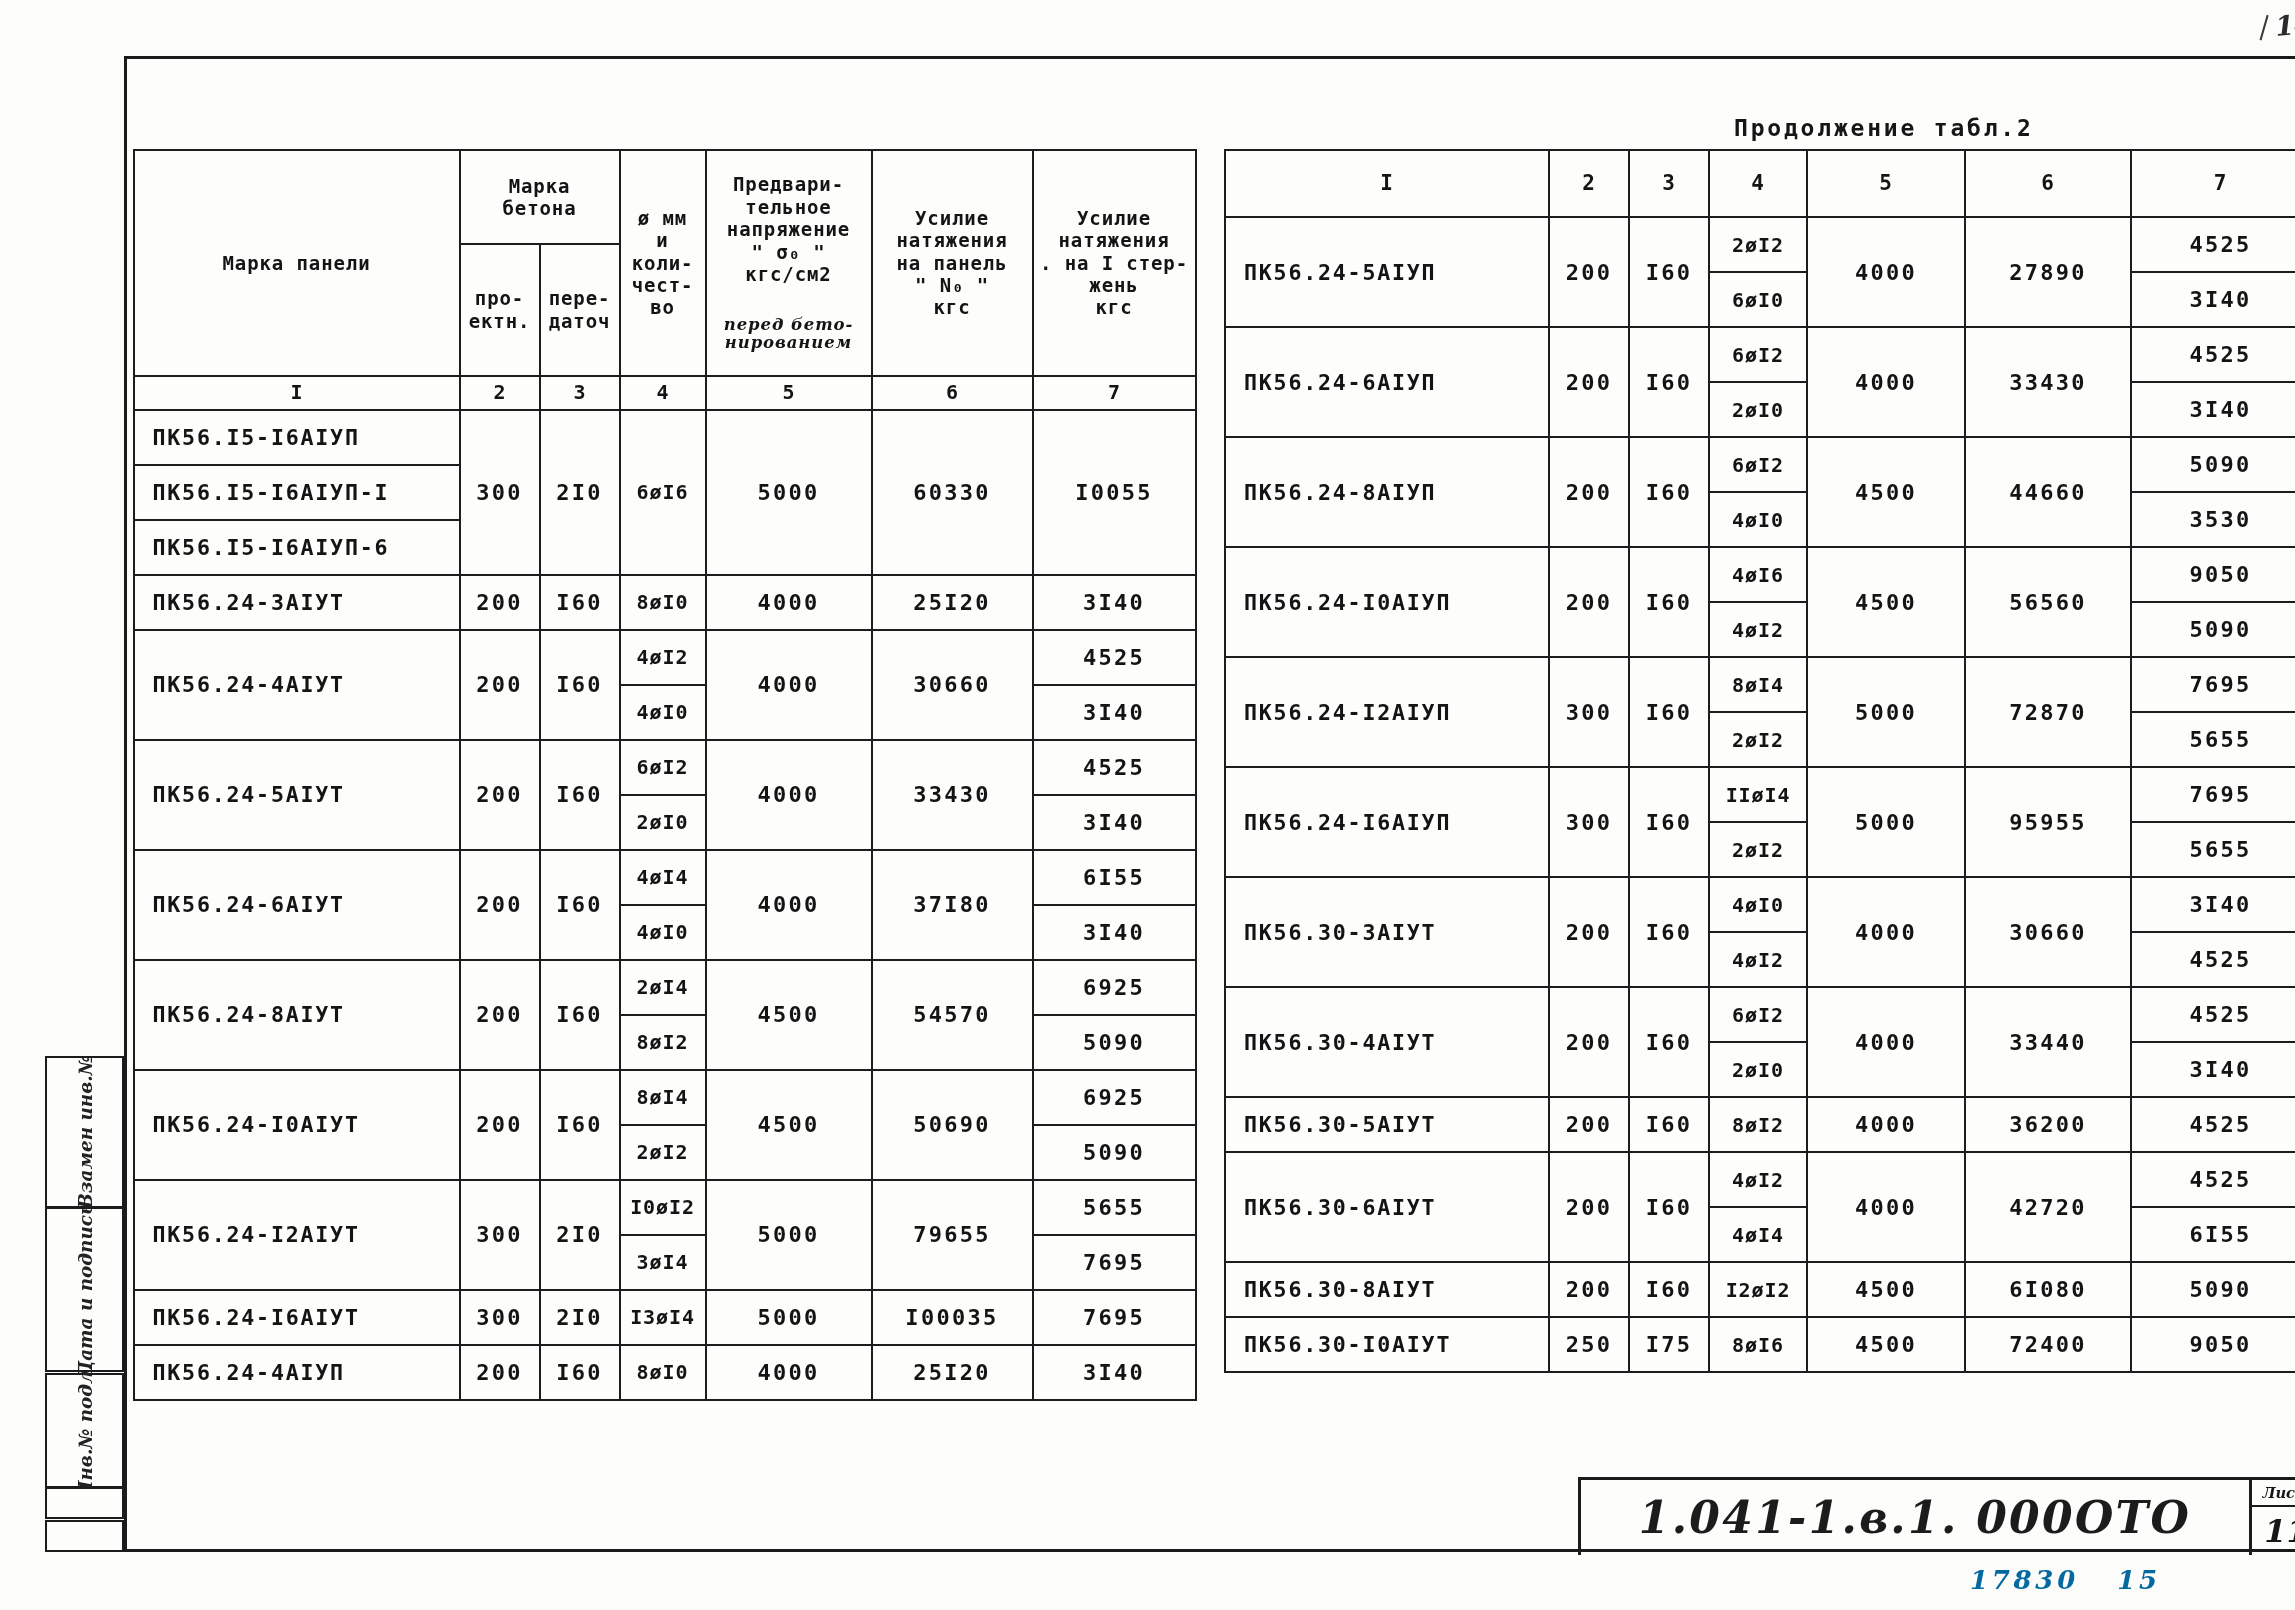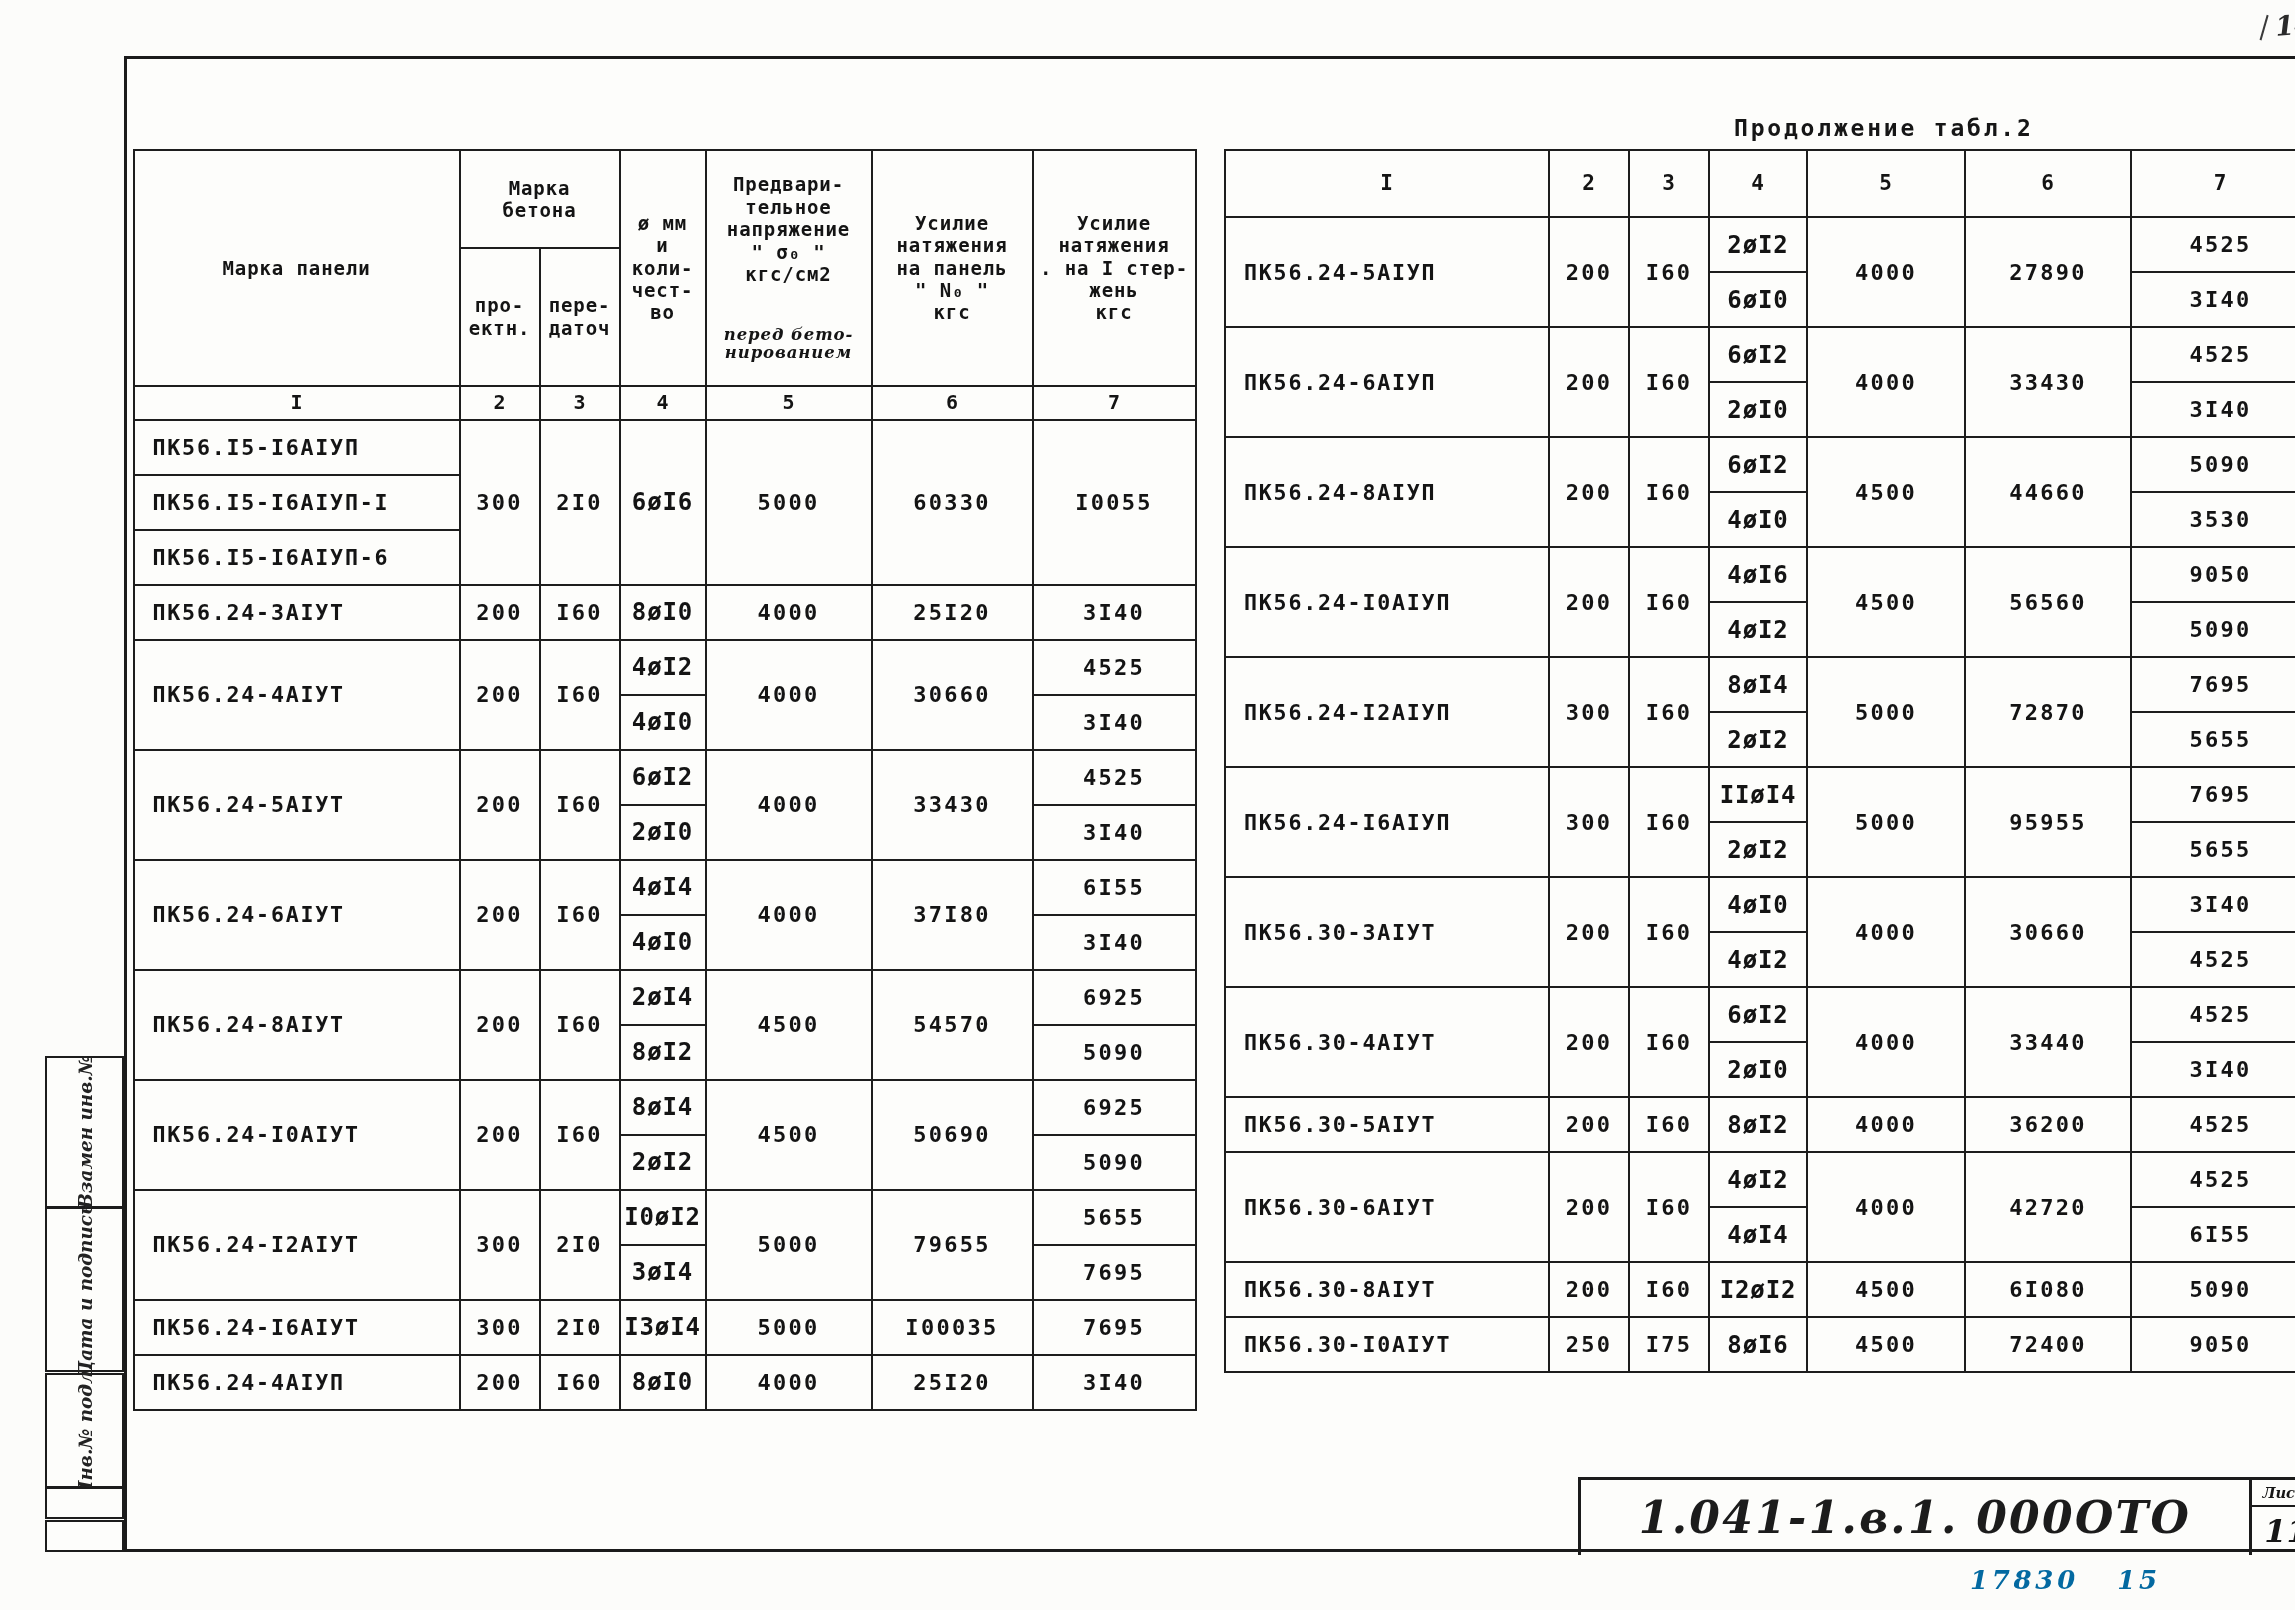--- a/index.html
+++ b/index.html
@@ -28,23 +28,23 @@
   #left-table{left:5.5px;top:90px;}
   #right-table{left:1097px;top:90px;}
   thead td{font-size:19px;letter-spacing:0.9px;white-space:pre-line;line-height:1.18;}
   tr.hrow1{height:80px;}
   tr.hrow2{height:112px;}
   tr.numbers-row td{height:32px;font-size:20px;letter-spacing:0;}
   tr.right-numbers-row td{height:65px;font-size:21px;}
   tbody tr{height:55px;}
   tbody td{font-size:22px;letter-spacing:2.3px;}
   tbody td.mark{text-align:left;padding-left:18px;letter-spacing:1.8px;font-size:21.6px;white-space:nowrap;}
-  tbody td.dia{font-size:24px;letter-spacing:0.9px;}
+  tbody td.dia{font-size:20px;letter-spacing:0.9px;}
   .hand{font-family:"DejaVu Serif", serif;font-style:italic;}
-  .hand-small{font-family:"DejaVu Serif", serif;font-style:italic;font-size:16.5px;font-weight:bold;line-height:1.1;margin-top:18px;}
+  .hand-small{font-family:"DejaVu Serif", serif;font-style:italic;font-size:16.5px;font-weight:bold;line-height:1.1;margin-top:8px;}
   
   .stamp-cell{
     position:absolute;left:45px;width:79px;border:2.3px solid #1c1c1c;
     box-sizing:border-box;background:#fdfdfb;
   }
   .stamp-cell span{
     position:absolute;top:50%;left:50%;
     transform:translate(-50%,-50%) rotate(-90deg);
     white-space:nowrap;font-family:"DejaVu Serif", serif;font-style:italic;
     font-size:18.4px;font-weight:bold;color:#222;

